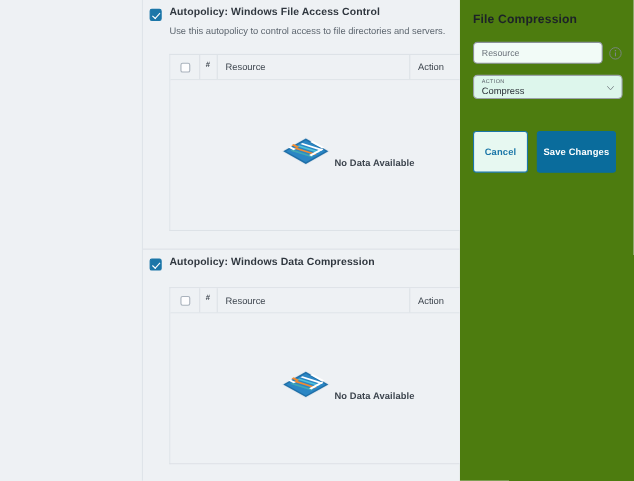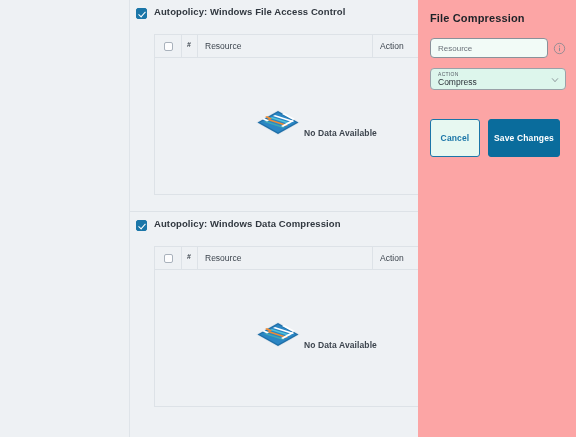--- a/index.html
+++ b/index.html
@@ -33,21 +33,21 @@
   .content {
     flex: 1 1 auto;
     background: #eef1f4;
     overflow: hidden;
     position: relative;
   }
 
   .side-panel {
     width: 158px;
     flex: 0 0 158px;
-    background: #fca5a5;
+    background: #4d7c0f;
     box-sizing: border-box;
     padding: 10px 10px 10px 12px;
   }
 
   
   .section {
     padding: 6px 0 0 0;
   }
   .section-head {
     display: flex;
@@ -273,20 +273,21 @@
 
   <div class="left-gutter"></div>
 
   <div class="content">
 
     <div class="section">
       <div class="section-head">
         <div class="cbx"></div>
         <div class="head-texts">
           <div class="section-title">Autopolicy: Windows File Access Control</div>
+          <div class="section-desc">Use this autopolicy to control access to file directories and servers.</div>
         </div>
       </div>
 
       <div class="table-card">
         <div class="table-head">
           <div class="th th-check first">
             <div class="hcbx"></div>
           </div>
           <div class="th th-num">
             <span>#</span>

